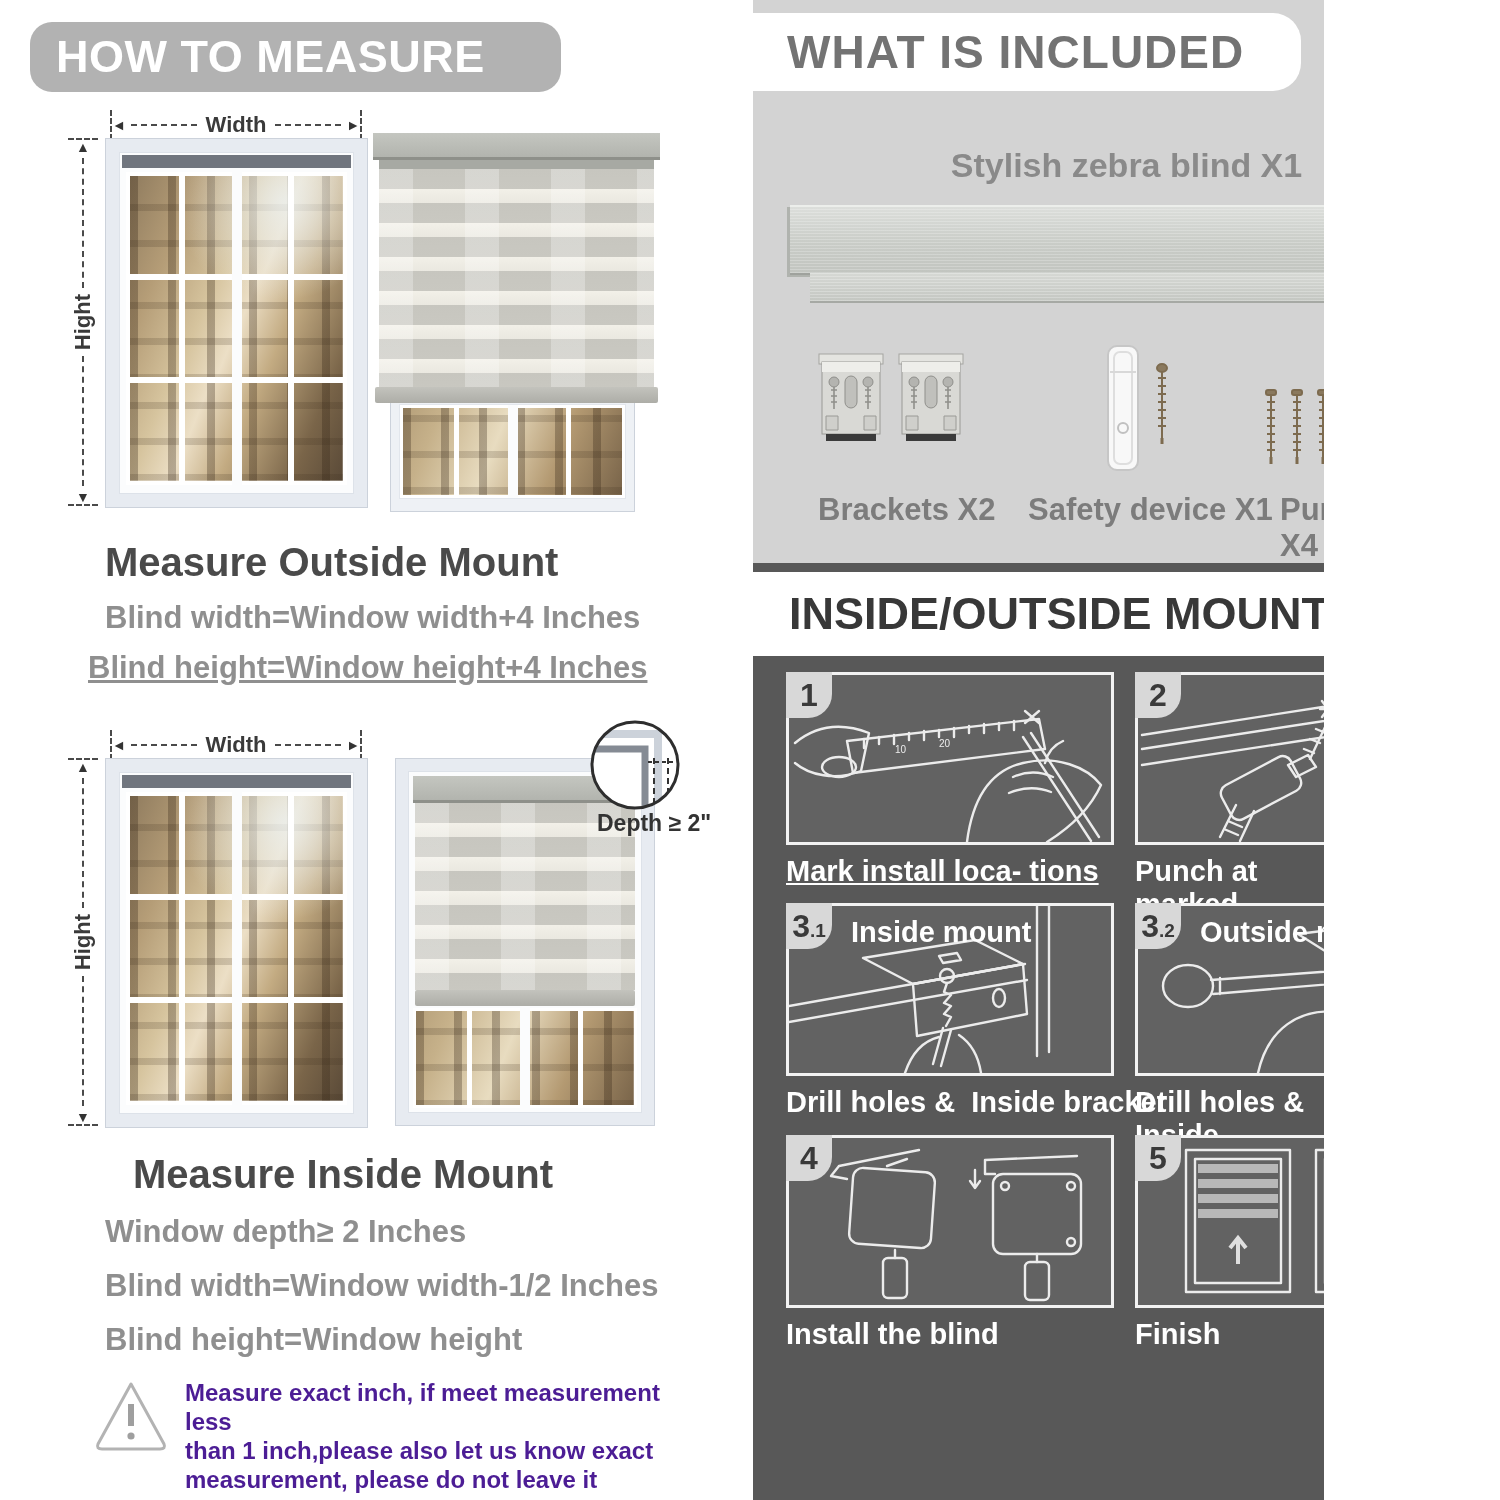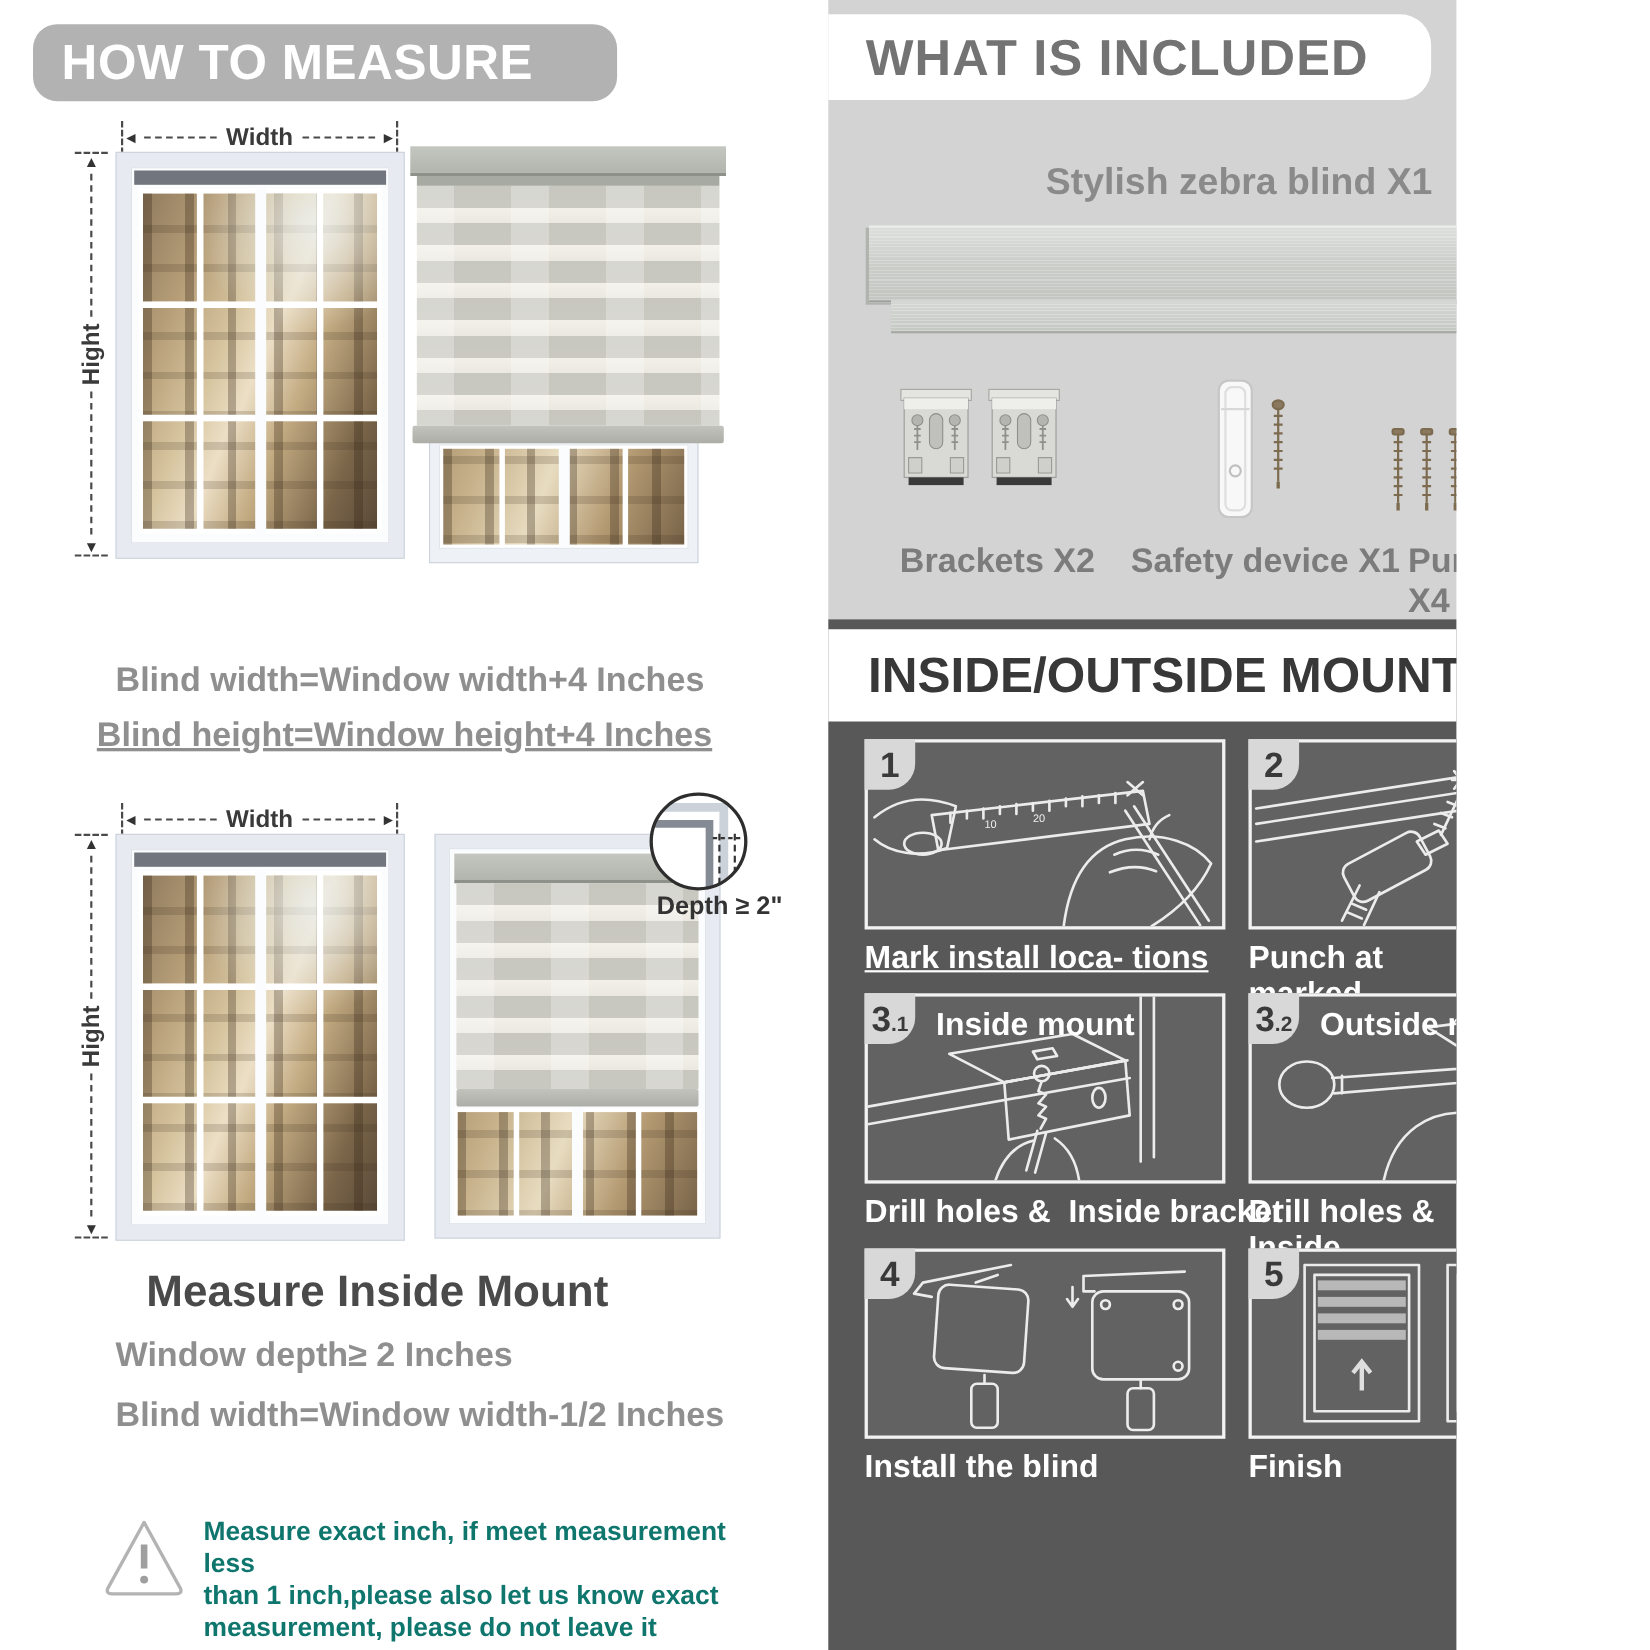--- a/index.html
+++ b/index.html
@@ -78,21 +78,21 @@
   .win2{background:#e7ebf1;border:1px solid #ccd2db;box-sizing:border-box;padding:12px;}
   .win2-in{width:100%;height:100%;background:#fbfcfd;border:1px solid #dde2e9;box-sizing:border-box;
     display:flex;flex-direction:column;padding:4px;}
   .win2 .if-blind{height:230px;display:flex;flex-direction:column;}
   .win2 .if-panes{flex:1;position:relative;background:#fff;display:grid;
     grid-template-columns:repeat(4,1fr);gap:5px;padding:3px;margin-top:2px;}
 
   .depth-lbl{color:#333333;font-weight:700;font-size:23px;}
 
   
-  .warn-text{color:#0f766e;font-weight:700;font-size:24px;line-height:29px;white-space:pre-line;}
+  .warn-text{color:#4c1d95;font-weight:700;font-size:24px;line-height:29px;white-space:pre-line;}
 
   
   .panel-light{left:753px;top:0;width:747px;height:563px;background:#d3d3d3;}
   .panel-dark{left:753px;top:563px;width:747px;height:937px;background:#585858;}
 
   .hdr-included{left:753px;top:13px;width:514px;height:78px;background:#ffffff;border-radius:0 28px 28px 0;
     color:#737373;font-weight:700;font-size:46px;line-height:78px;padding-left:34px;letter-spacing:1px;}
   .product-lbl{left:753px;top:146px;width:747px;text-align:center;color:#8a8a8a;font-weight:700;font-size:34px;}
 
   .bar-main{left:790px;top:205px;width:672px;height:66px;
@@ -179,20 +179,21 @@
       <div class="w-mullion"></div>
     </div>
   </div>
   <div class="abs blind" style="left:373px;top:133px;width:287px;height:270px;">
     <div class="b-cassette"></div>
     <div class="b-lip"></div>
     <div class="b-cloth"></div>
     <div class="b-rail"></div>
   </div>
 
+  <div class="abs m-title" style="left:105px;top:540px;">Measure Outside Mount</div>
   <div class="abs m-line" style="left:105px;top:600px;">Blind width=Window width+4 Inches</div>
   <div class="abs m-line" style="left:88px;top:650px;text-decoration:underline;">Blind height=Window height+4 Inches</div>
 
   <div class="abs measure-h" style="left:110px;top:730px;width:252px;">
     <span class="tick"></span>
     <span class="arr">◄</span>
     <span class="dash"></span>
     <span class="lbl">Width</span>
     <span class="dash"></span>
     <span class="arr">►</span>
@@ -261,20 +262,21 @@
       <line x1="80" y1="40" x2="80" y2="86" stroke="#333" stroke-width="2" stroke-dasharray="6,4"></line>
       <line x1="60" y1="44" x2="86" y2="44" stroke="#333" stroke-width="2" stroke-dasharray="4,3"></line>
     </g>
     <circle cx="47" cy="47" r="43" fill="none" stroke="#2e2e2e" stroke-width="3"></circle>
   </svg>
   <div class="abs depth-lbl" style="left:597px;top:810px;">Depth ≥ 2"</div>
 
   <div class="abs m-title" style="left:105px;top:1152px;margin-left:28px;">Measure Inside Mount</div>
   <div class="abs m-line" style="left:105px;top:1214px;">Window depth≥ 2 Inches</div>
   <div class="abs m-line" style="left:105px;top:1268px;">Blind width=Window width-1/2 Inches</div>
+  <div class="abs m-line" style="left:105px;top:1322px;">Blind height=Window height</div>
 
   <svg class="abs" style="left:93px;top:1378px;" width="76" height="76" viewBox="0 0 76 76">
     <path d="M38,6 L71,66 Q73,71 67,71 L9,71 Q3,71 5,66 Z" fill="none" stroke="#b3b3b3" stroke-width="3" stroke-linejoin="round"></path>
     <line x1="38" y1="26" x2="38" y2="48" stroke="#9f9f9f" stroke-width="6"></line>
     <circle cx="38" cy="58" r="3.6" fill="#9f9f9f"></circle>
   </svg>
   <div class="abs warn-text" style="left:185px;top:1378px;width:480px;">Measure exact inch, if meet measurement less
 than 1 inch,please also let us know exact
 measurement, please do not leave it</div>
 

